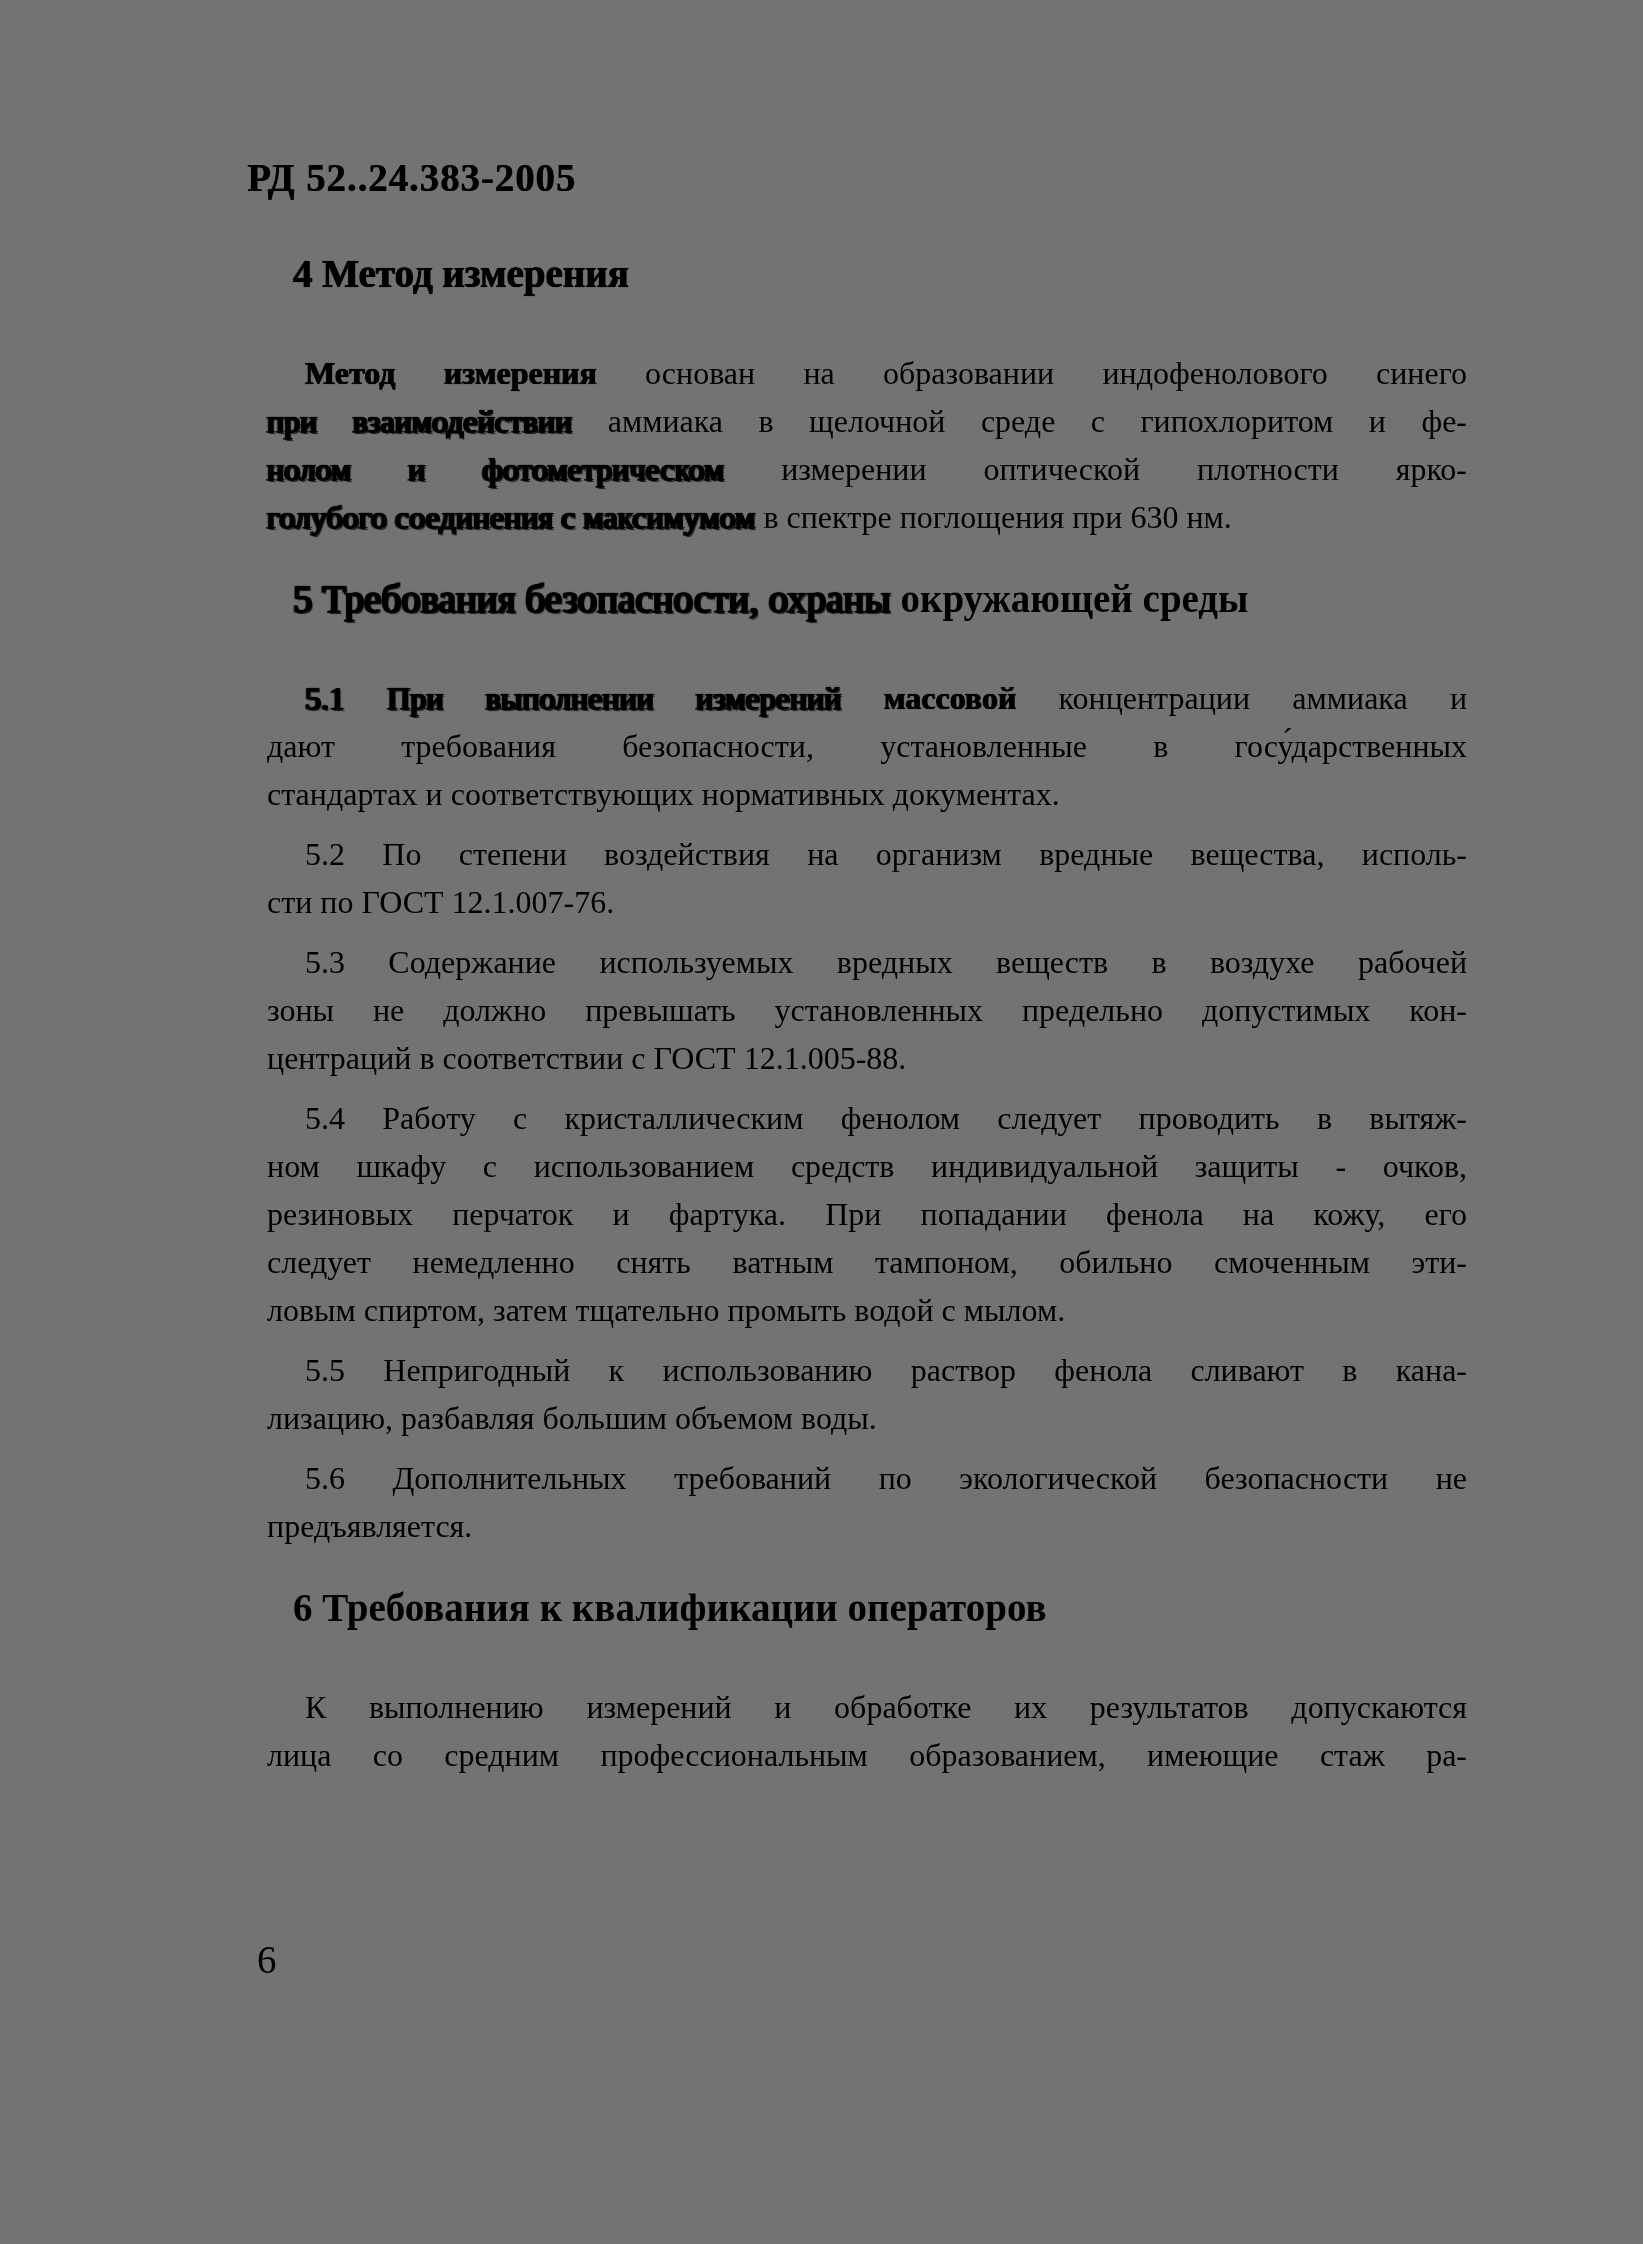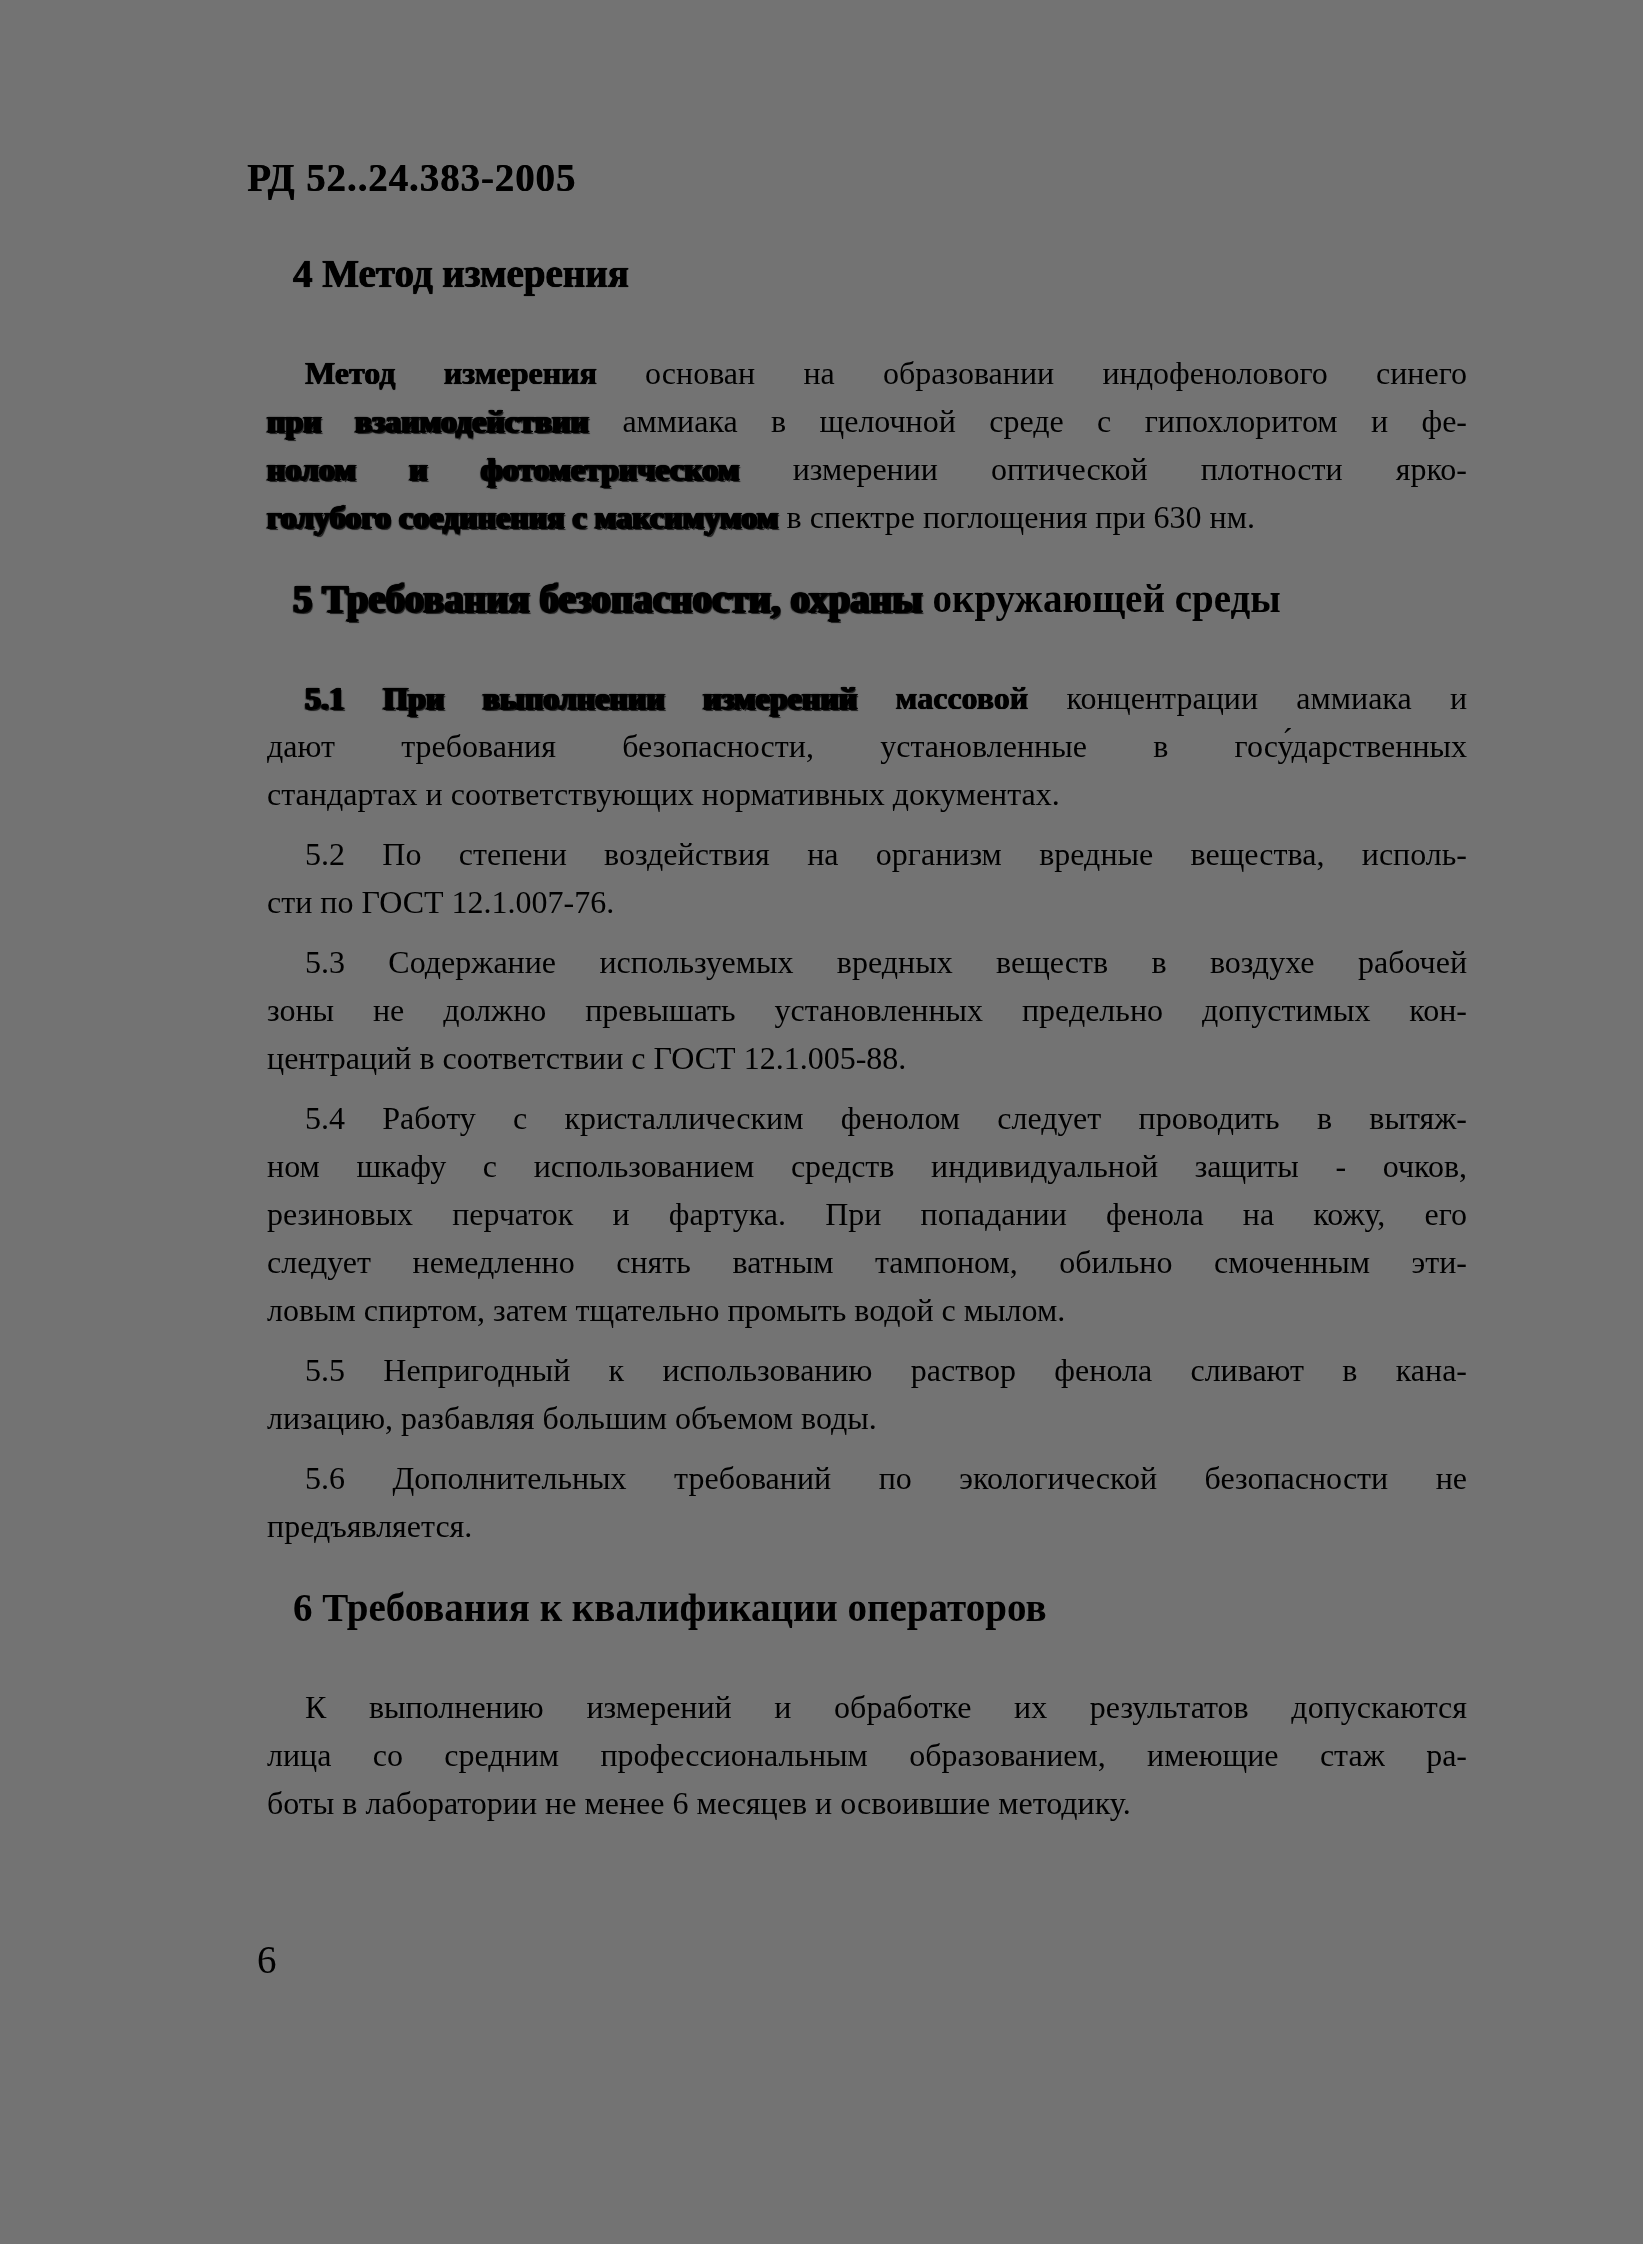--- a/index.html
+++ b/index.html
@@ -51,21 +51,21 @@
   .line.first { text-indent: 38px; }
   .line.last  { text-align-last: left; }
   .seg { white-space: normal; }
   
   .smudge1 {
     font-weight: 700;
     text-shadow: 0.5px 0 0 #000, -0.5px 0.3px 0.3px rgba(0,0,0,0.85), 0 0 0.9px #000;
   }
   
   .smudge2 {
-    font-weight: 700;
+    font-weight: 400;
     text-shadow:
       0 0 1.3px #000,
       1.3px 0 0 #000,
       -1.3px 0 0 #000,
       0 1.3px 0 rgba(0,0,0,0.9),
       1.7px 1.7px 0.9px rgba(0,0,0,0.75),
       -1.7px 0.9px 0.9px rgba(0,0,0,0.6);
   }
   .page-number {
     position: absolute;
@@ -121,20 +121,19 @@
         <div class="paragraph">
           <div class="line first"><span class="seg">5.6 Дополнительных требований по экологической безопасности не</span></div>
           <div class="line last"><span class="seg">предъявляется.</span></div>
         </div>
       </div>
       <div class="section">
         <div class="heading"><span class="seg">6 Требования к квалификации операторов</span></div>
         <div class="paragraph">
           <div class="line first"><span class="seg">К выполнению измерений и обработке их  результатов  допускаются</span></div>
           <div class="line"><span class="seg">лица со средним профессиональным образованием, имеющие стаж ра-</span></div>
-          <div class="line last"><span class="seg">боты в лаборатории не менее 6 месяцев и освоившие методику.</span></div>
         </div>
       </div>
     </div>
 
   <div class="page-number">6</div>
 </div>
 
 
 </body></html>

